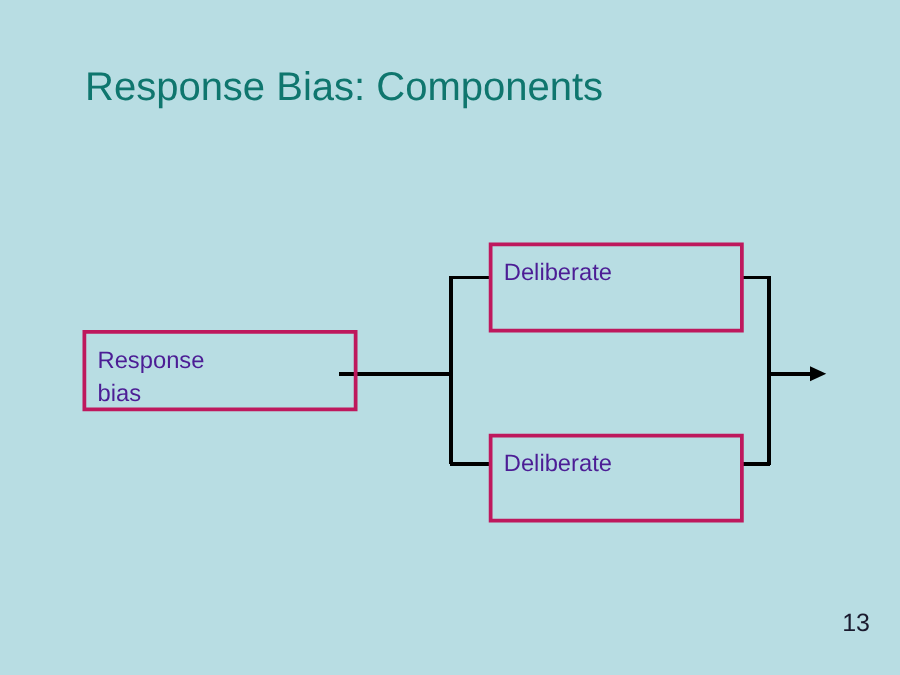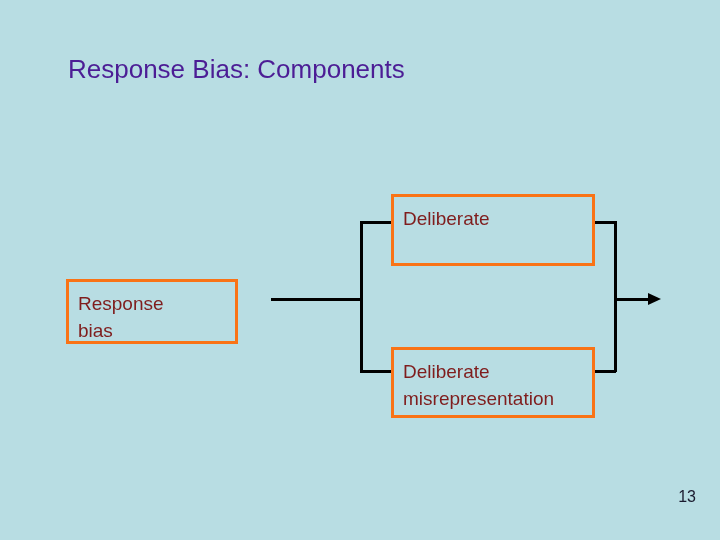--- a/index.html
+++ b/index.html
@@ -17,40 +17,40 @@
     width: 720px;
     height: 540px;
     background: #b8dde3;
     overflow: hidden;
   }
   #slide-title {
     position: absolute;
     left: 68px;
     top: 46px;
     width: 600px;
-    font-size: 26px;
+    font-size: 32px;
     line-height: 46px;
-    color: #4c1d95;
+    color: #0f766e;
     white-space: nowrap;
     letter-spacing: 0px;
   }
   .dbox {
     position: absolute;
     box-sizing: border-box;
-    border: 3px solid #f97316;
+    border: 3px solid #be185d;
     background: transparent;
-    color: #7f1d1d;
+    color: #4c1d95;
     font-size: 19px;
     line-height: 27px;
     padding: 8px 17px 0 9px;
   }
   #box-response-bias {
     left: 66px;
-    top: 279px;
-    width: 172px;
+    top: 264px;
+    width: 220px;
     height: 65px;
   }
   #box-deliberate {
     left: 391px;
     top: 194px;
     width: 204px;
     height: 72px;
   }
   #box-unconscious {
     left: 391px;
@@ -67,21 +67,21 @@
     left: 0;
     top: 0;
     width: 720px;
     height: 540px;
     pointer-events: none;
   }
   #page-number {
     position: absolute;
     right: 24px;
     top: 488px;
-    font-size: 16px;
+    font-size: 20px;
     color: #1a1a2e;
     text-align: right;
   }
 </style>
 </head>
 <body>
 
 <div id="slide">
 
   <div id="slide-title">Response Bias: Components</div>
@@ -113,18 +113,17 @@
     <span class="line">Response</span>
     <span class="line">bias</span>
   </div>
 
   <div class="dbox" id="box-deliberate">
     <span class="line">Deliberate</span>
   </div>
 
   <div class="dbox" id="box-unconscious">
     <span class="line">Deliberate</span>
-    <span class="line">misrepresentation</span>
   </div>
 
   <div id="page-number">13</div>
 
 </div>
 
 </body></html>

